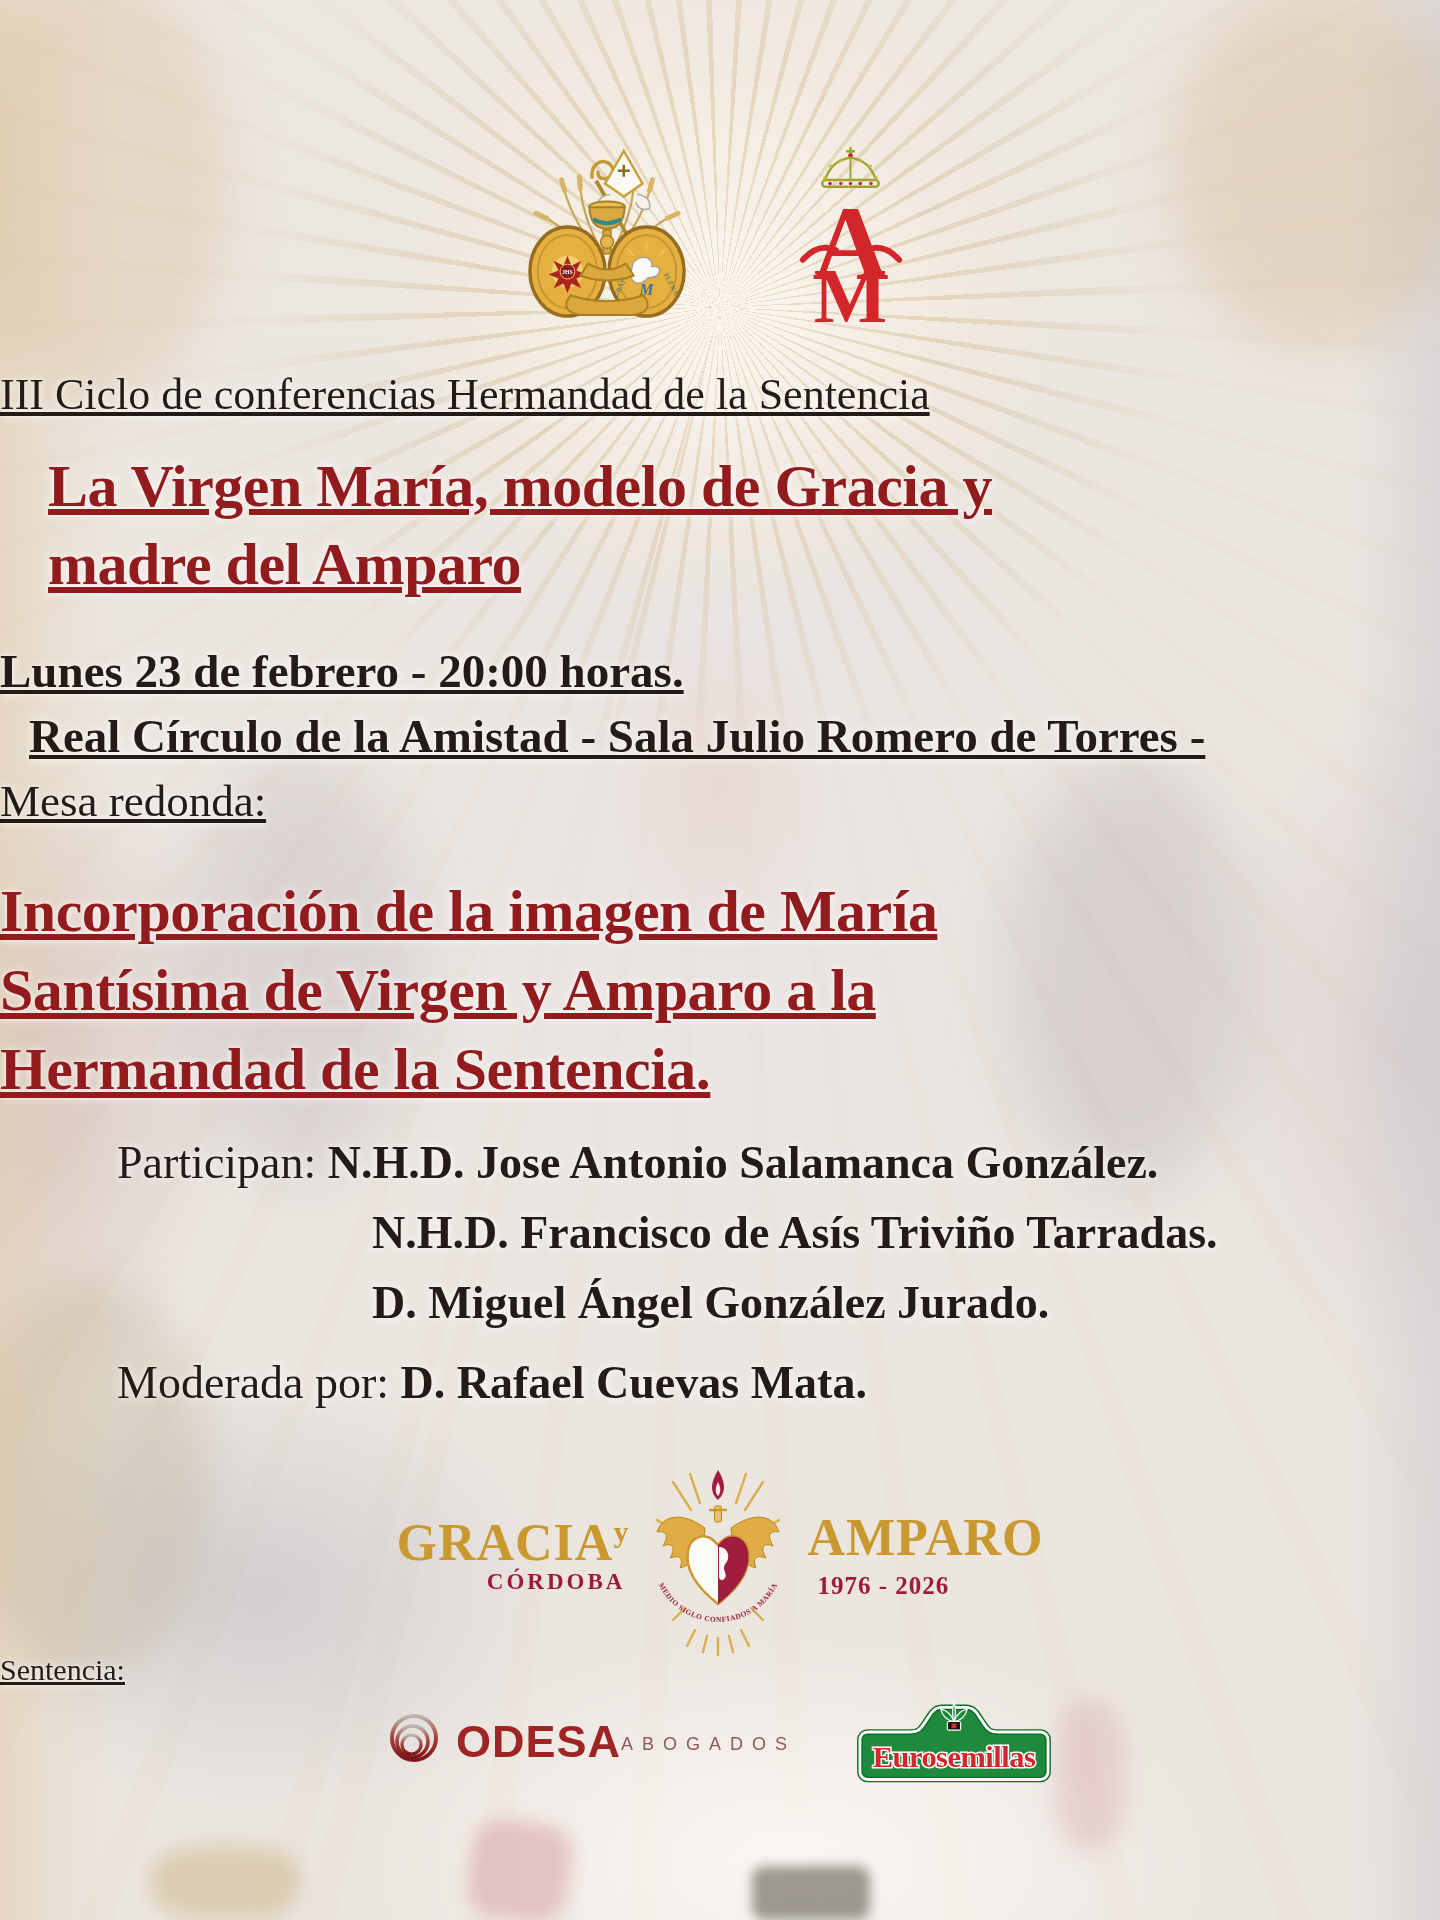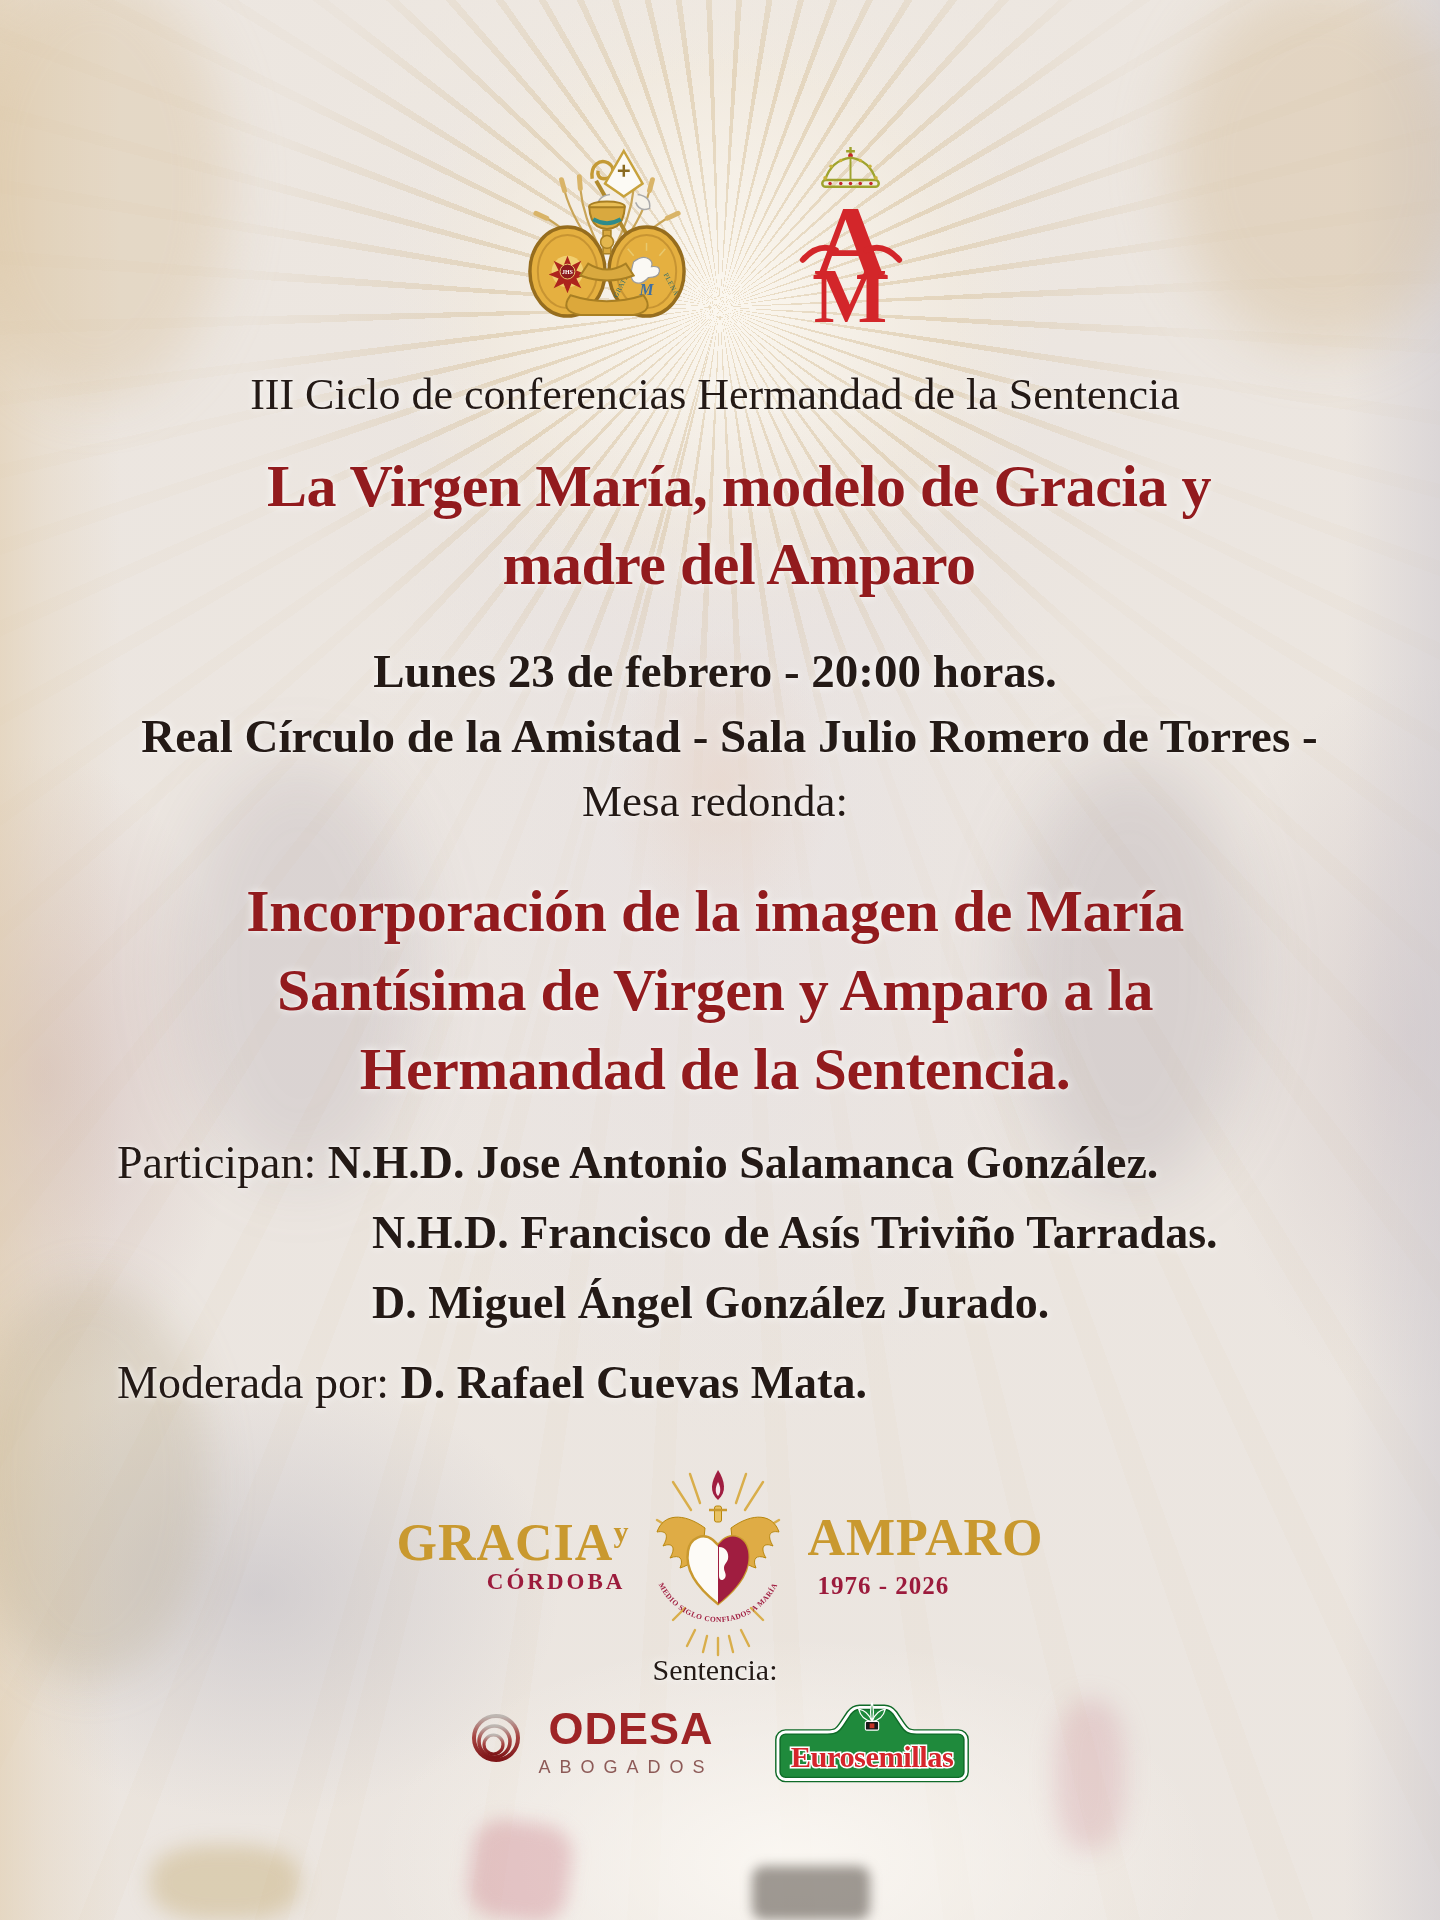--- a/index.html
+++ b/index.html
@@ -27,21 +27,21 @@
       
       radial-gradient(circle 760px at 50% 16%, rgba(236,230,224,0) 30%, rgba(236,230,224,.88) 62%),
       
       repeating-conic-gradient(from 195deg at 50% 16%, rgba(198,166,110,.30) 0deg 1.1deg, rgba(250,246,238,0) 1.1deg 5.6deg),
       
       radial-gradient(circle 430px at 50% 16%, rgba(252,248,240,.95), rgba(244,236,222,.5) 55%, rgba(244,236,222,0) 78%),
       linear-gradient(180deg,#efe9e2 0%,#eae4e0 30%,#e7e2e1 60%,#e9e5e3 100%);
   }
   .blob{position:absolute;pointer-events:none;}
   
-  .line{position:absolute;left:0;right:10px;text-align:center;line-height:1;}
+  .line{position:absolute;left:0;right:10px;text-align:left;line-height:1;text-decoration:underline;}
   .glow{text-shadow:0 0 9px rgba(255,255,255,.9),0 0 2px rgba(255,255,255,.65);}
   .black{color:#241a16;}
   .red{color:#921b1e;font-weight:bold;}
   .series{top:373px;font-size:44px;}
   .title{top:447px;font-size:60px;line-height:78px;letter-spacing:-.5px;padding-left:48px;}
   .datetime{top:648px;font-size:47px;font-weight:bold;}
   .venue{top:713px;font-size:47px;font-weight:bold;margin-left:29px;}
   .mesa{top:779px;font-size:45px;}
   .topic{top:872px;font-size:60px;line-height:79px;letter-spacing:-.5px;}
   .people{position:absolute;left:117px;right:20px;text-align:left;color:#241a16;}
@@ -56,21 +56,21 @@
   .anniv .col.right{align-items:flex-start;}
   .gold-word{font-size:52px;font-weight:bold;color:#c9992f;letter-spacing:1px;line-height:1;}
   .gold-word sup{font-size:30px;line-height:0;}
   .maroon-sub{font-size:23px;font-weight:bold;color:#9c1b3c;letter-spacing:3px;}
   .years-sub{font-size:25px;font-weight:bold;color:#9c1b3c;letter-spacing:1px;margin-top:8px;padding-left:10px;}
   .col.left .maroon-sub{padding-right:4px;}
   
   .patrocinan{top:1655px;font-size:30px;color:#241a16;}
   .sponsors{position:absolute;top:1694px;left:0;right:0;display:flex;justify-content:center;align-items:center;gap:58px;}
   .odesa{display:flex;align-items:center;gap:12px;}
-  .odesa-text{display:flex;flex-direction:column;align-items:flex-end;}
+  .odesa-text{display:flex;flex-direction:row;align-items:center;}
   .odesa-name{font-family:"Liberation Sans","DejaVu Sans",sans-serif;font-weight:bold;font-size:45px;line-height:1;color:#9e2426;letter-spacing:1px;}
   .odesa-sub{font-family:"Liberation Sans","DejaVu Sans",sans-serif;font-size:18px;letter-spacing:9px;color:#8d5a57;margin-top:6px;}
   svg text{font-family:"Liberation Serif","DejaVu Serif",serif;}
 </style>
 </head>
 <body>
 
 <div class="poster">
 
   <div class="blob" style="left:-40px;top:-30px;width:270px;height:430px;background:rgba(214,189,150,.35);filter:blur(26px);border-radius:50%;"></div>

